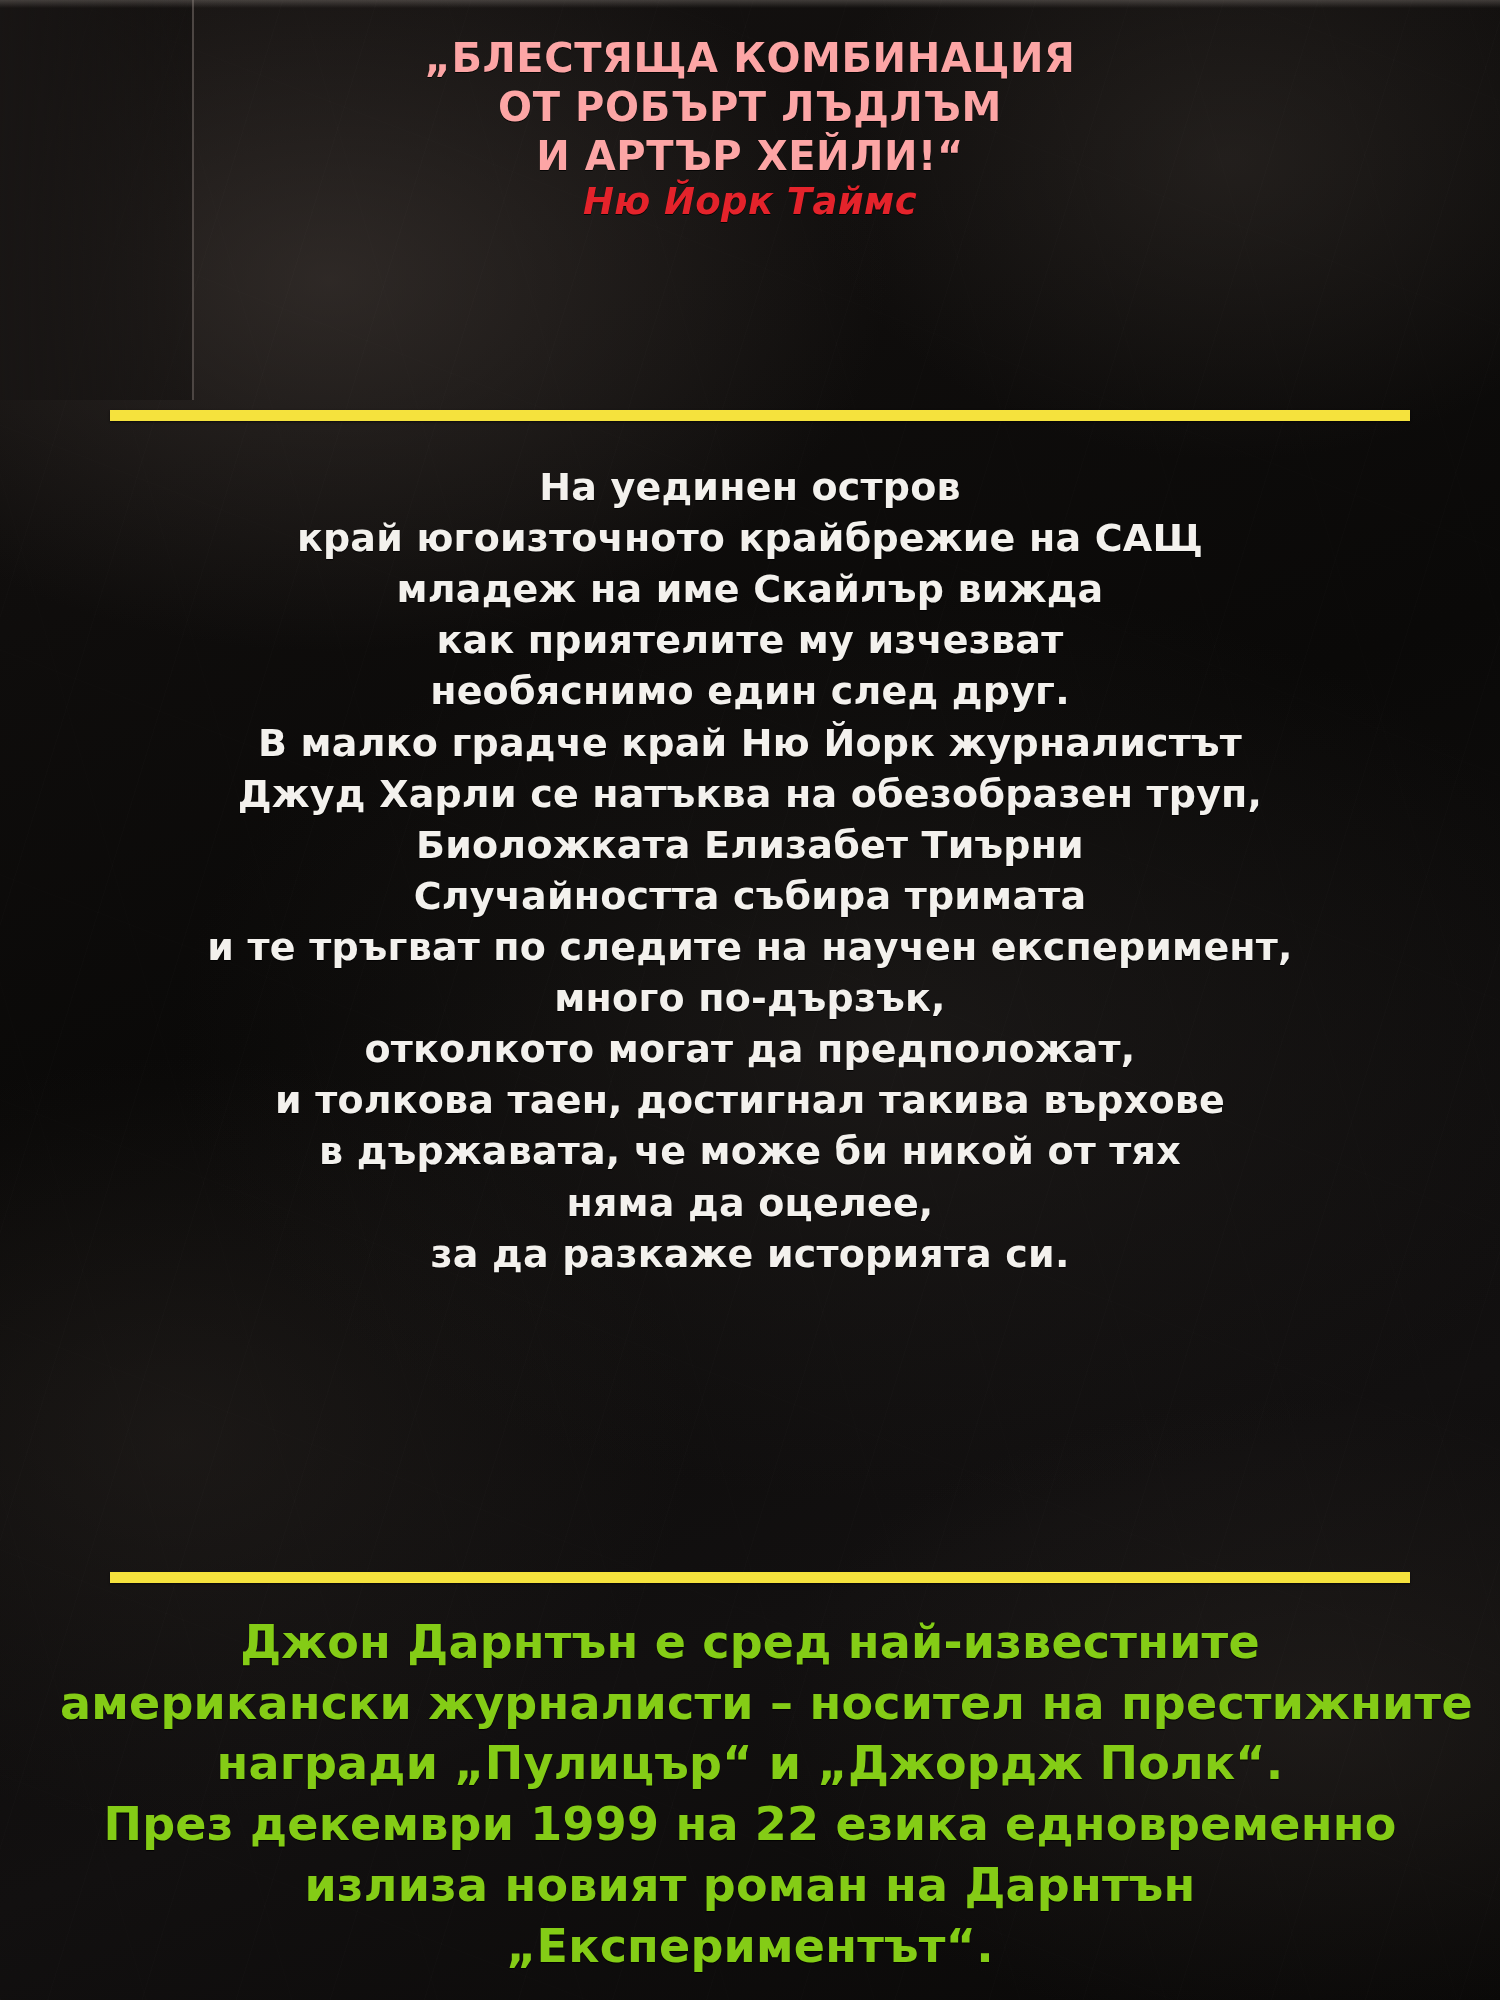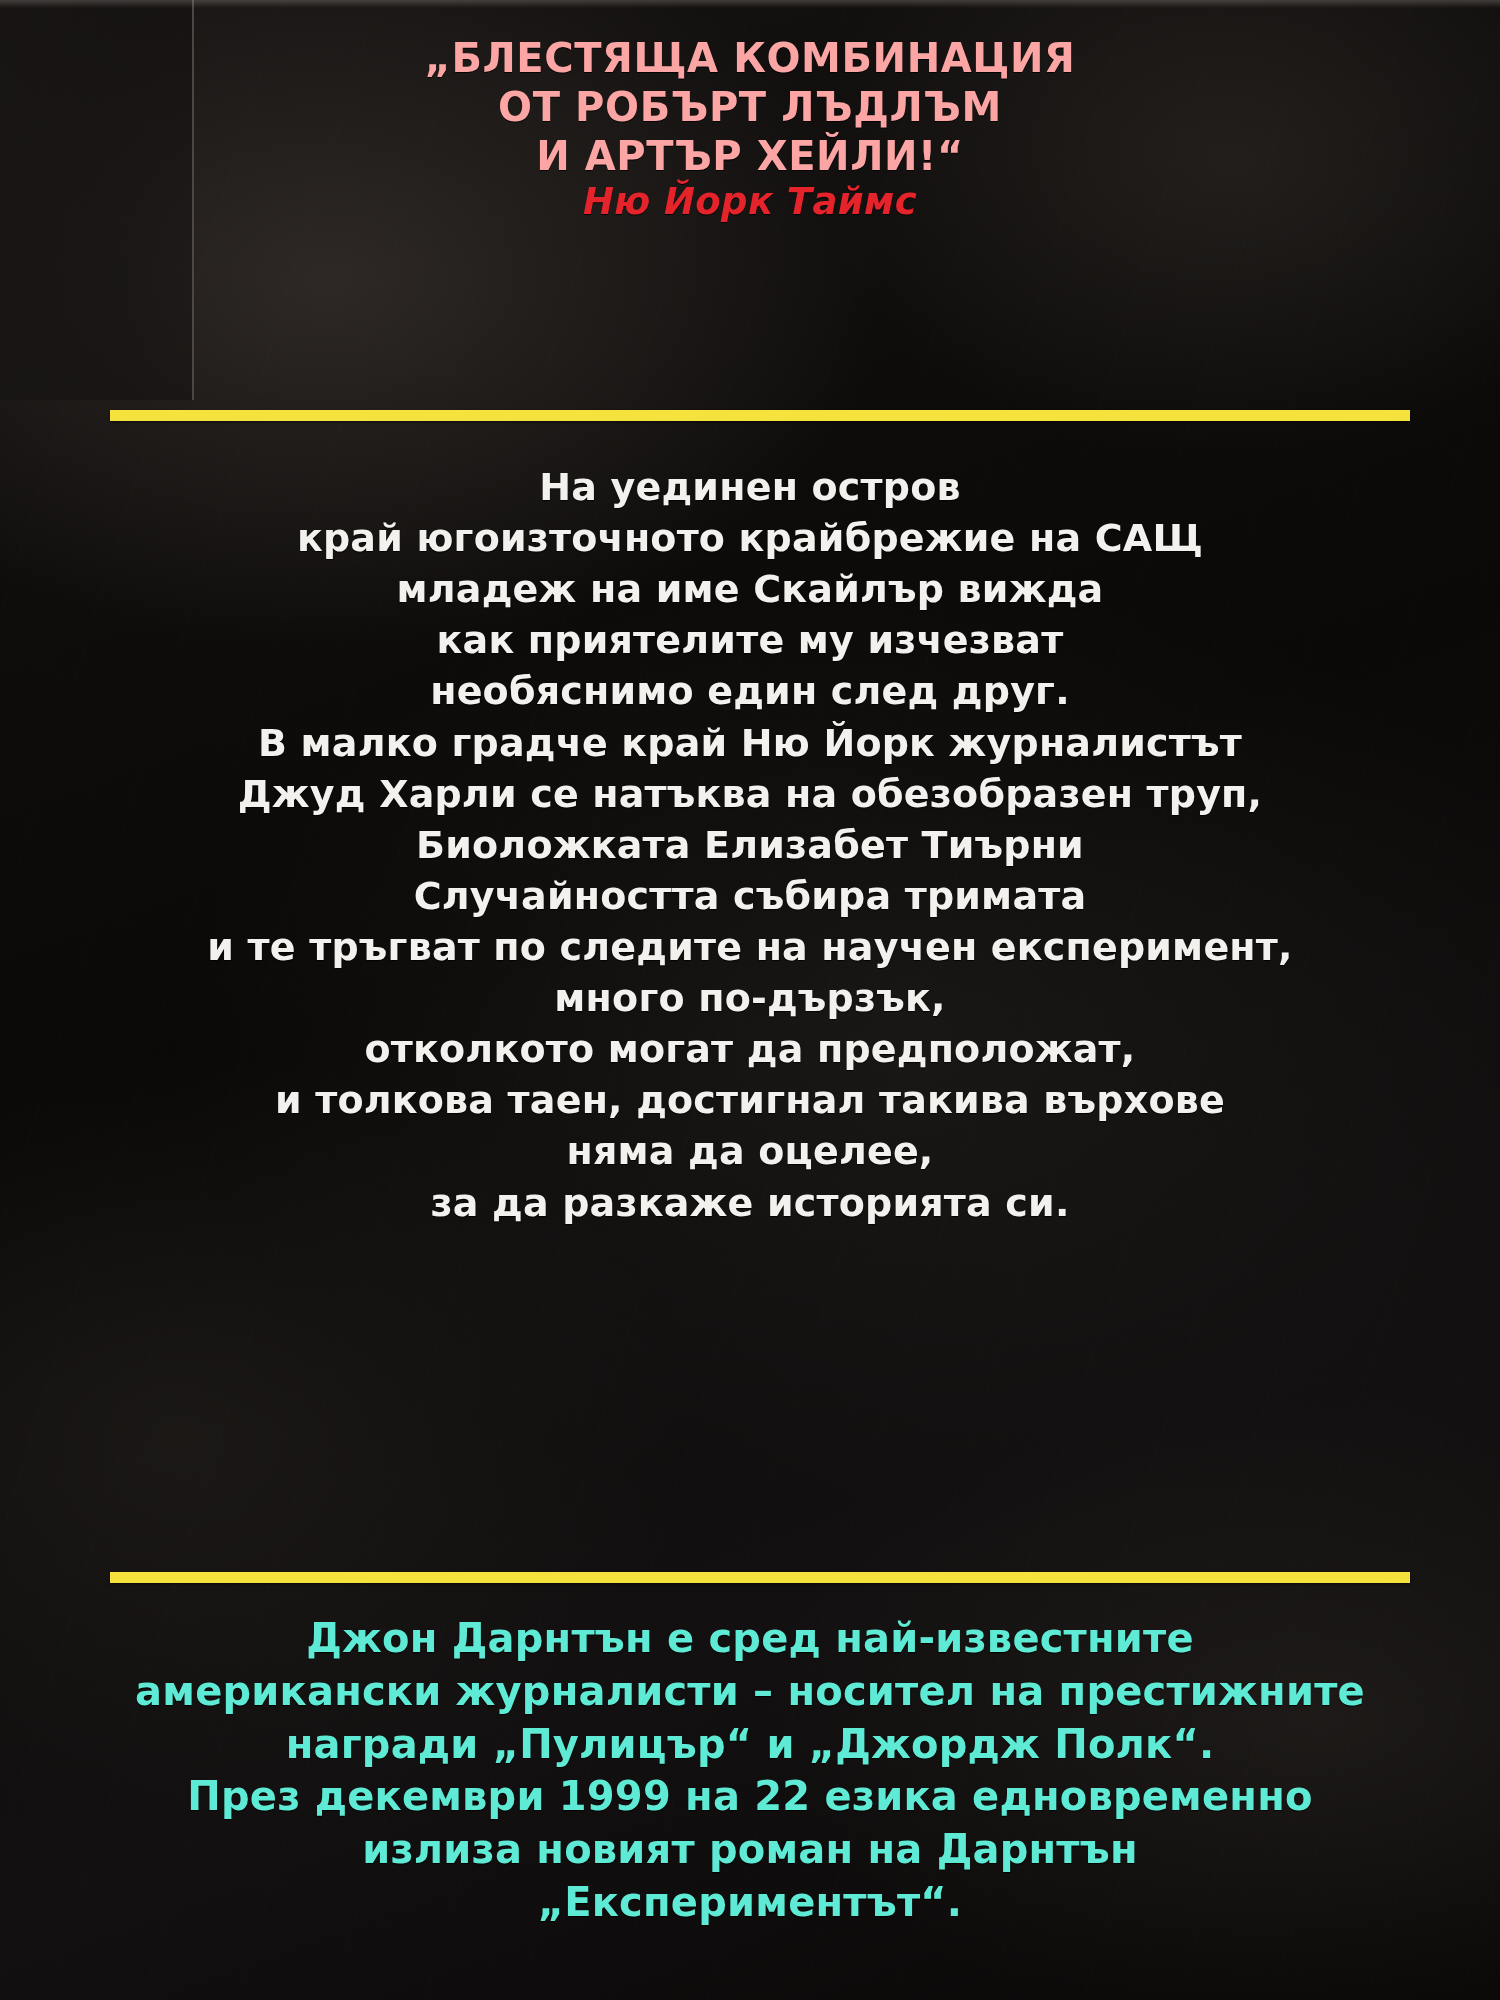--- a/index.html
+++ b/index.html
@@ -138,24 +138,24 @@
   .author-note {
     position: absolute;
     top: 1612px;
     left: 60px;
     width: 1380px;
     text-align: center;
   }
   .author-note .line {
     font-family: "DejaVu Sans", sans-serif;
     font-weight: 700;
-    font-size: 40px;
+    font-size: 46px;
     line-height: 1.32;
     letter-spacing: 0.2px;
-    color: #5eead4;
+    color: #84cc16;
     text-shadow: 0 1px 1px rgba(0,0,0,0.85);
     white-space: nowrap;
   }
 </style>
 </head>
 <body>
 
 <div class="cover">
   <div class="texture"></div>
   <div class="scratches"></div>
@@ -180,20 +180,21 @@
       <div class="line">как приятелите му изчезват</div>
       <div class="line">необяснимо един след друг.</div>
       <div class="line">В малко градче край Ню Йорк журналистът</div>
       <div class="line">Джуд Харли се натъква на обезобразен труп,</div>
       <div class="line">Биоложката Елизабет Тиърни</div>
       <div class="line">Случайността събира тримата</div>
       <div class="line">и те тръгват по следите на научен експеримент,</div>
       <div class="line">много по-дързък,</div>
       <div class="line">отколкото могат да предположат,</div>
       <div class="line">и толкова таен, достигнал такива върхове</div>
+      <div class="line">в държавата, че може би никой от тях</div>
       <div class="line">няма да оцелее,</div>
       <div class="line">за да разкаже историята си.</div>
     </div>
 
     <div class="rule rule-bottom"></div>
 
     <div class="author-note">
       <div class="line">Джон Дарнтън е сред най-известните</div>
       <div class="line">американски журналисти – носител на престижните</div>
       <div class="line">награди „Пулицър“ и „Джордж Полк“.</div>

